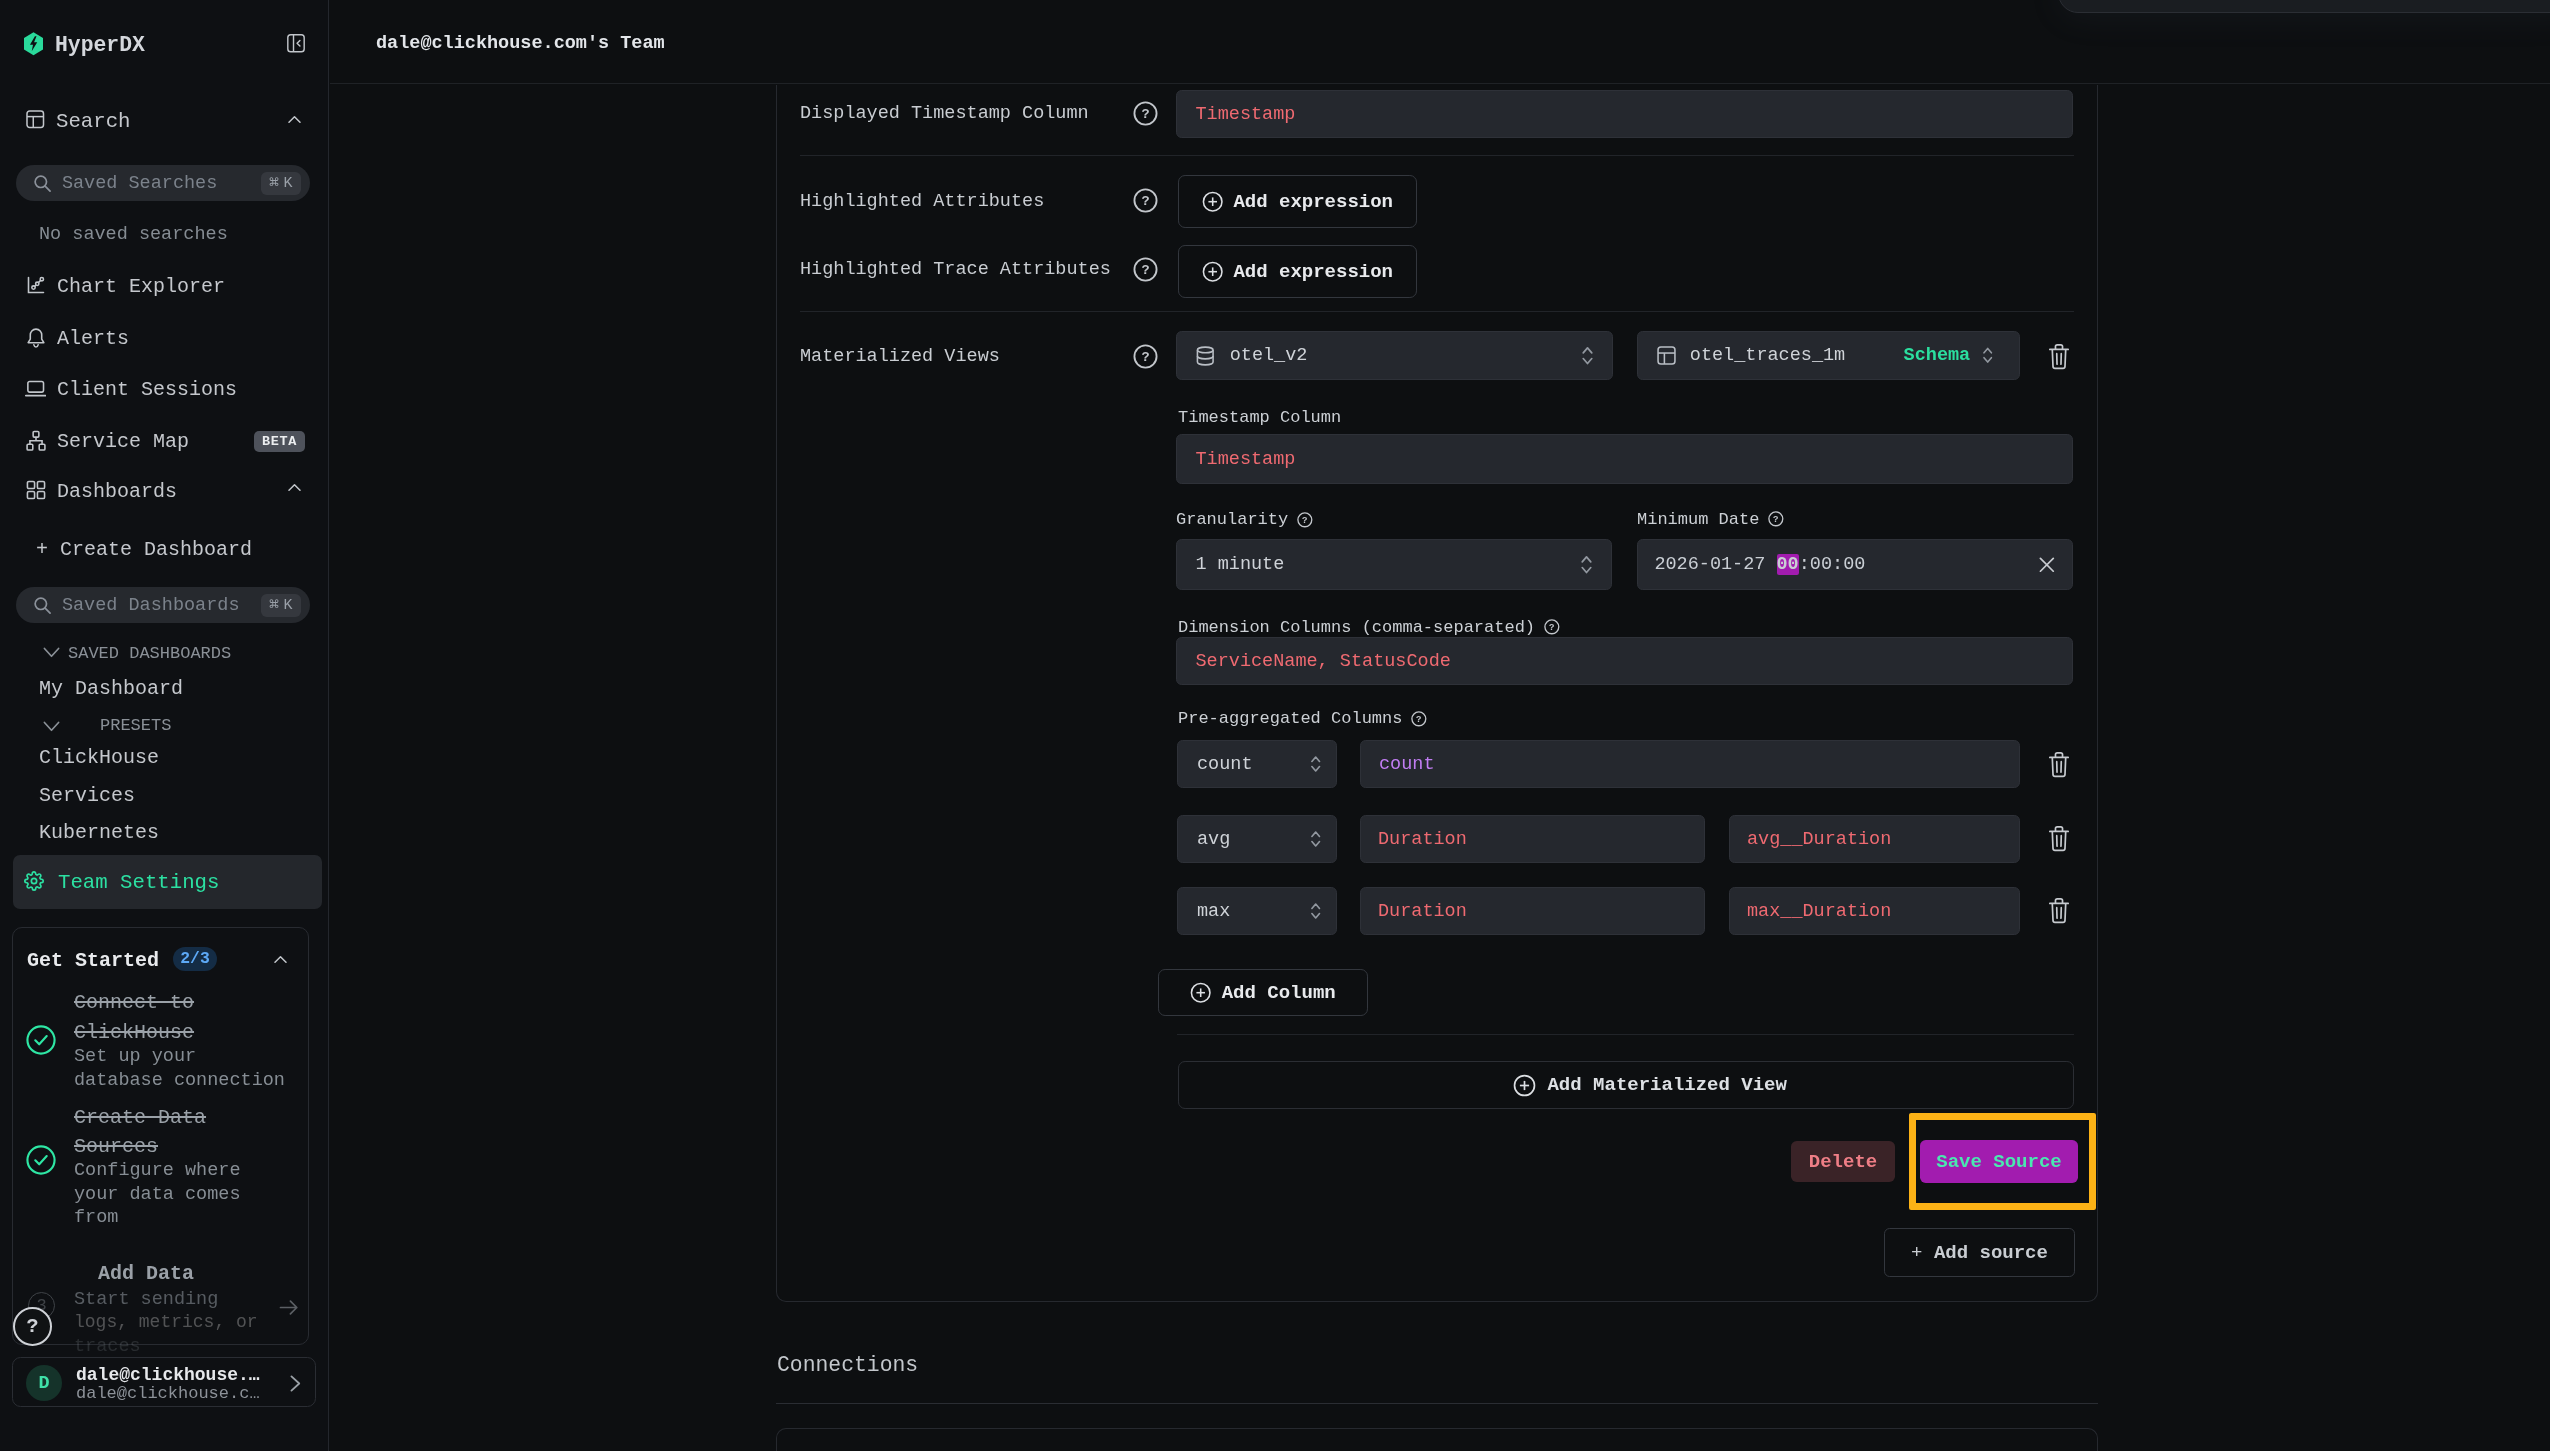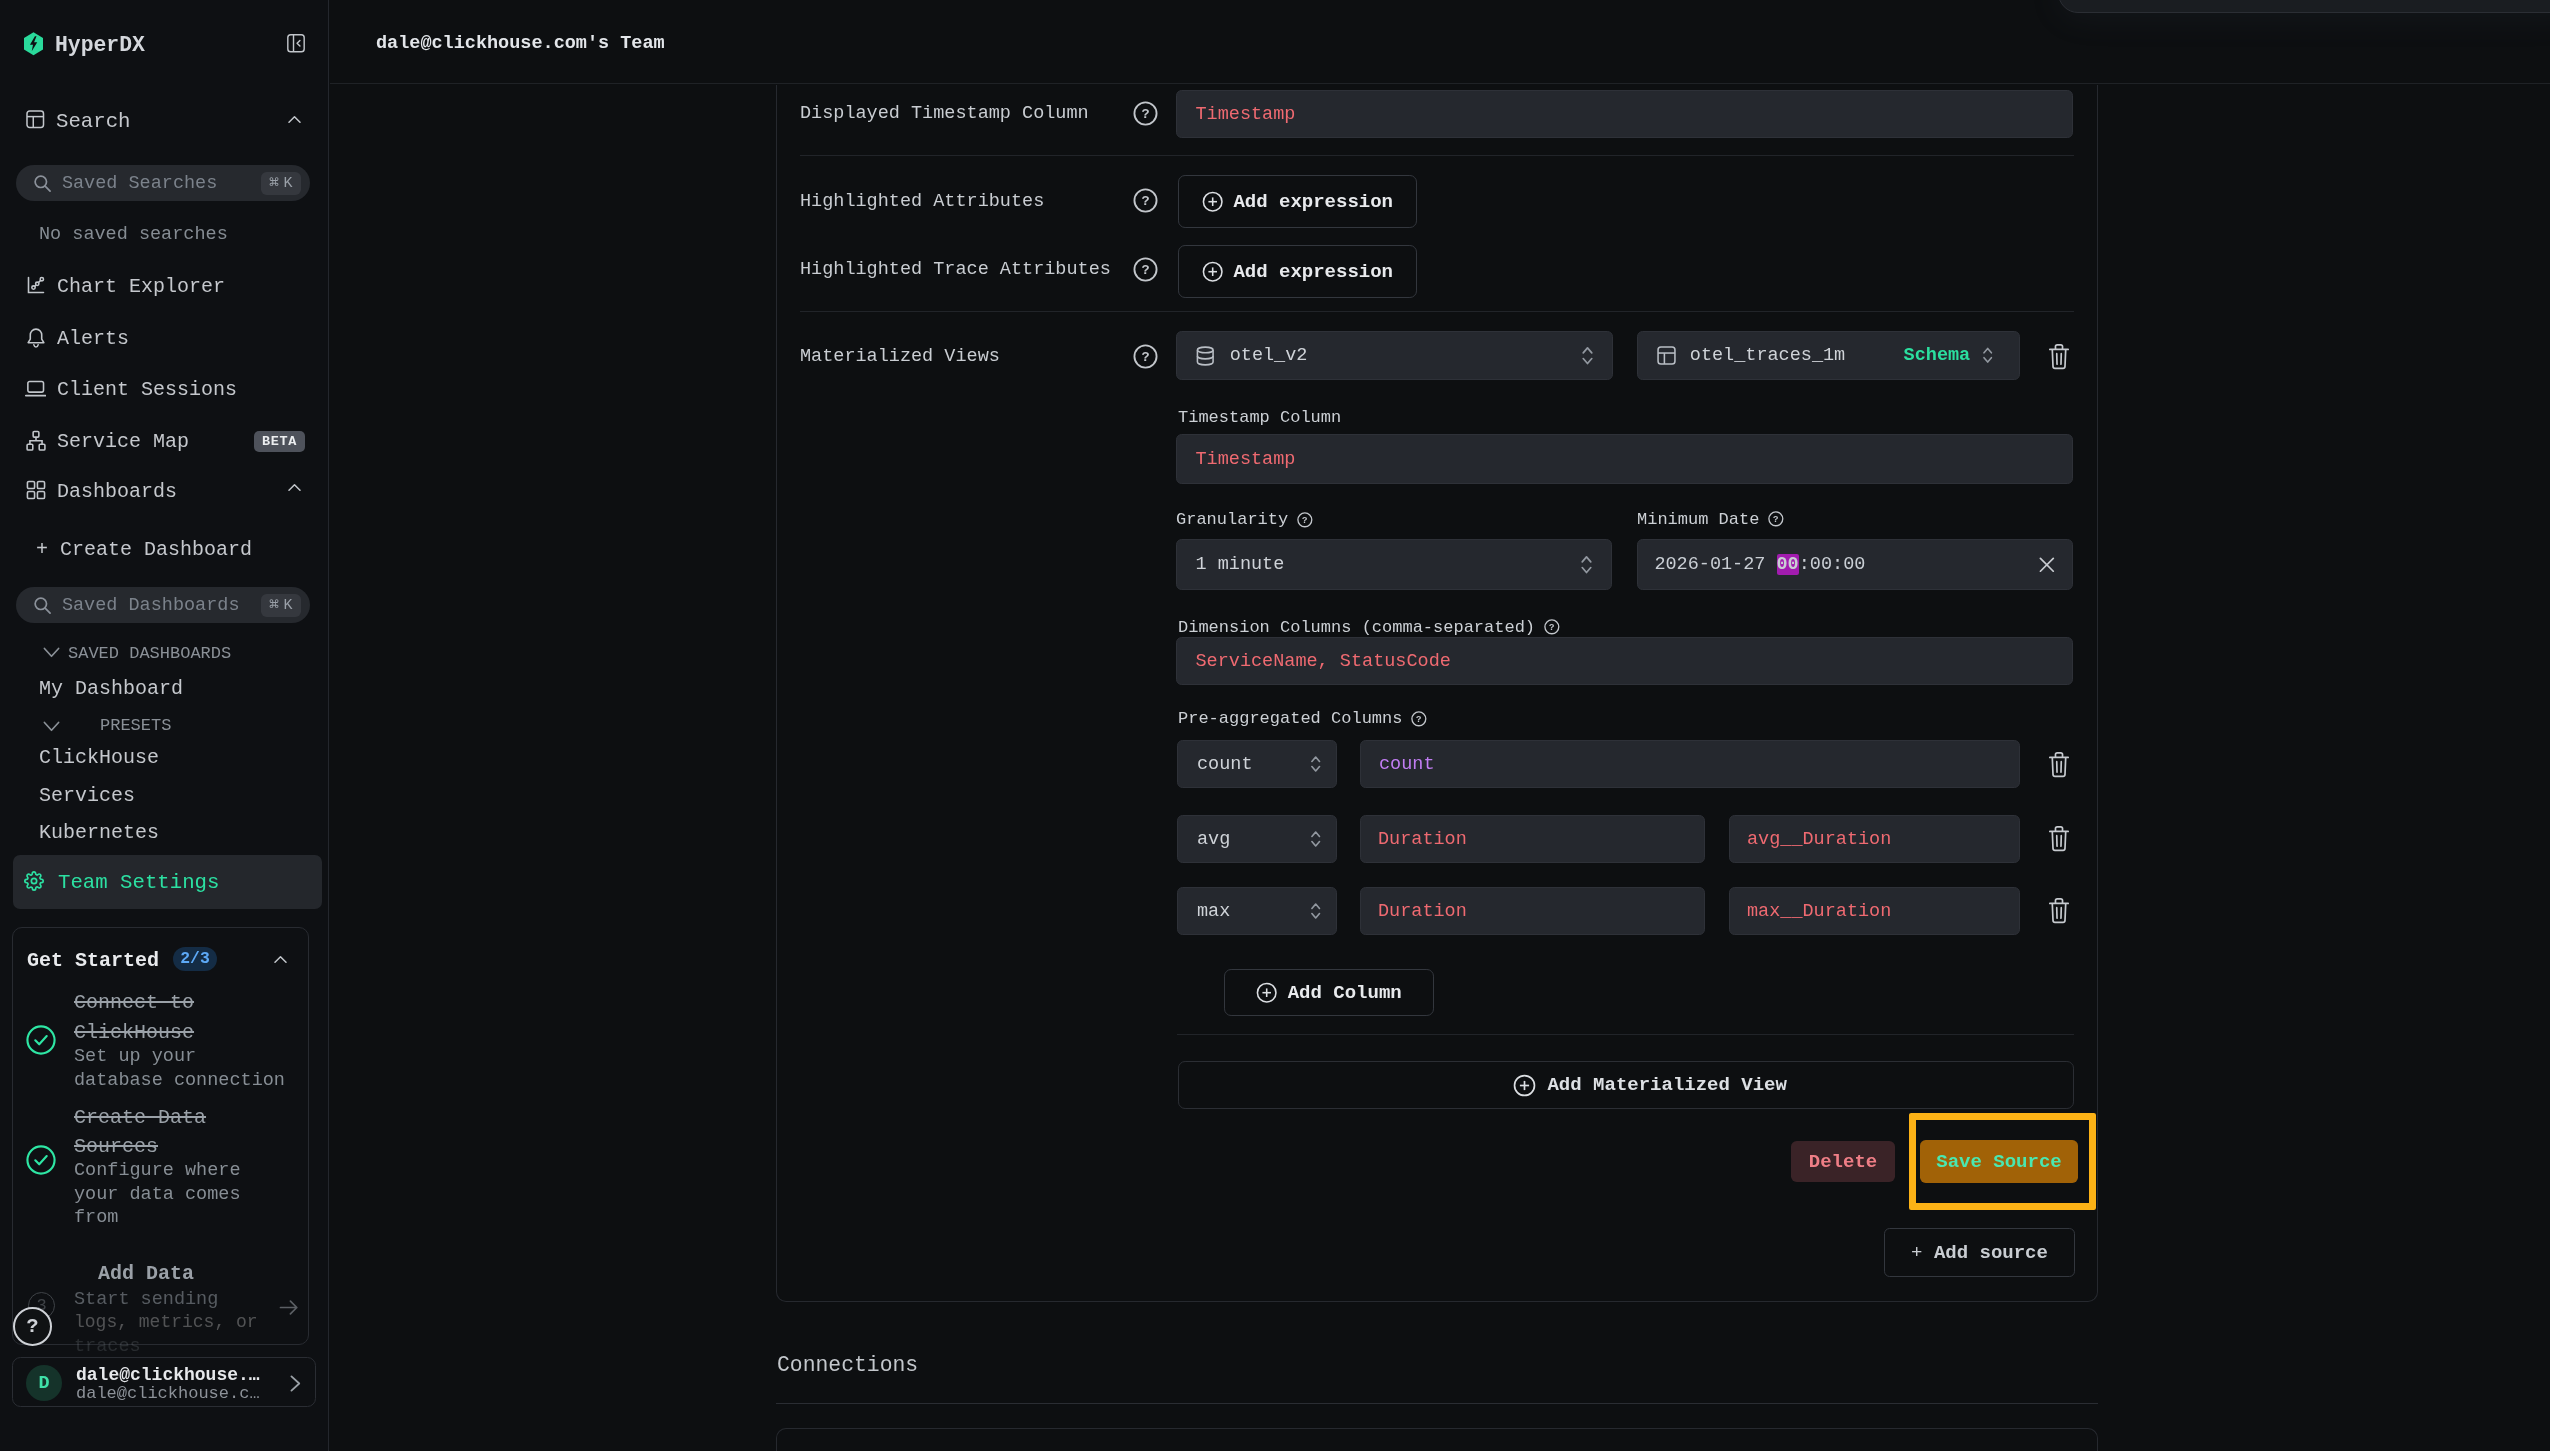--- a/index.html
+++ b/index.html
@@ -344,42 +344,42 @@
       <path d="M3 11 L9 4 L15 11 M3 19 L9 26 L15 19" stroke-linecap="round" stroke-linejoin="round"></path>
     </svg>
 </div>
 <div class="input" style="left:1360px;top:887px;width:345px;height:48px;padding-left:17px;">Duration</div>
 <div class="input" style="left:1729px;top:887px;width:291px;height:48px;padding-left:17px;">max__Duration</div>
 <svg class="abs" style="left:2047px;top:897px;" width="24" height="27" viewBox="0 0 34 38" fill="none" stroke="#c6cacf" stroke-width="2.4">
   <path d="M4 9 L30 9 M12 9 L12 5 C12 3.5 13 2.5 14.5 2.5 L19.5 2.5 C21 2.5 22 3.5 22 5 L22 9 M7.5 9 L8.5 33 C8.6 34.6 9.8 35.8 11.3 35.8 L22.7 35.8 C24.2 35.8 25.4 34.6 25.5 33 L26.5 9" stroke-linecap="round"></path>
   <path d="M13.8 15 L14.2 30 M20.2 15 L19.8 30" stroke-linecap="round"></path>
 </svg>
 
-<div class="obtn" style="left:1224px;top:969px;width:210px;height:47px;">
+<div class="obtn" style="left:1158px;top:969px;width:210px;height:47px;">
   <svg style="margin-right:10px;" width="21.4" height="21.4" viewBox="0 0 30 30" fill="none" stroke="#dcdfe3" stroke-width="2.2">
       <circle cx="15" cy="15" r="13"></circle>
       <line x1="15" y1="9" x2="15" y2="21"></line>
       <line x1="9" y1="15" x2="21" y2="15"></line>
     </svg>
   <span>Add Column</span>
 </div>
 
 <div class="abs" style="left:1177px;top:1034px;width:897px;height:1.4px;background:#212429;"></div>
 
 <div class="obtn" style="left:1178px;top:1061px;width:896px;height:48px;border-color:#2b2e34;color:#dde0e4;padding-left:48px;">
   <svg style="margin-right:11.4px;" width="23" height="23" viewBox="0 0 30 30" fill="none" stroke="#dcdfe3" stroke-width="2.2">
       <circle cx="15" cy="15" r="13"></circle>
       <line x1="15" y1="9" x2="15" y2="21"></line>
       <line x1="9" y1="15" x2="21" y2="15"></line>
     </svg>
   <span>Add Materialized View</span>
 </div>
 
 <div class="abs" style="left:1791px;top:1141px;width:104px;height:41px;background:#3a2327;border-radius:5.7px;color:#ee7e86;font-size:19px;font-weight:bold;display:flex;align-items:center;justify-content:center;">Delete</div>
-<div class="abs" style="left:1920px;top:1140px;width:158px;height:43px;background:#a16207;border-radius:5.7px;color:#4ae7b0;font-size:19px;font-weight:bold;display:flex;align-items:center;justify-content:center;">Save Source</div>
+<div class="abs" style="left:1920px;top:1140px;width:158px;height:43px;background:#a21caf;border-radius:5.7px;color:#4ae7b0;font-size:19px;font-weight:bold;display:flex;align-items:center;justify-content:center;">Save Source</div>
 <div class="abs" style="left:1909px;top:1113px;width:187px;height:97px;border:7.1px solid #fcb216;border-radius:2.1px;"></div>
 
 <div class="obtn" style="left:1884px;top:1228px;width:191px;height:49px;border-radius:5.7px;color:#c9cdd2;">
     <span style="font-weight:normal;">+&nbsp;</span>
     <span>Add source</span>
   </div>
 
 <div class="abs txt" style="left:777px;top:1353px;font-size:21.4px;color:#c3c7cc;">Connections</div>
 <div class="abs" style="left:776px;top:1403px;width:1322px;height:1.4px;background:#2a2d33;"></div>
 <div class="abs" style="left:776px;top:1428px;width:1322px;height:43px;border:1.4px solid #26292f;border-bottom:none;border-radius:10px 10px 0 0;"></div>

